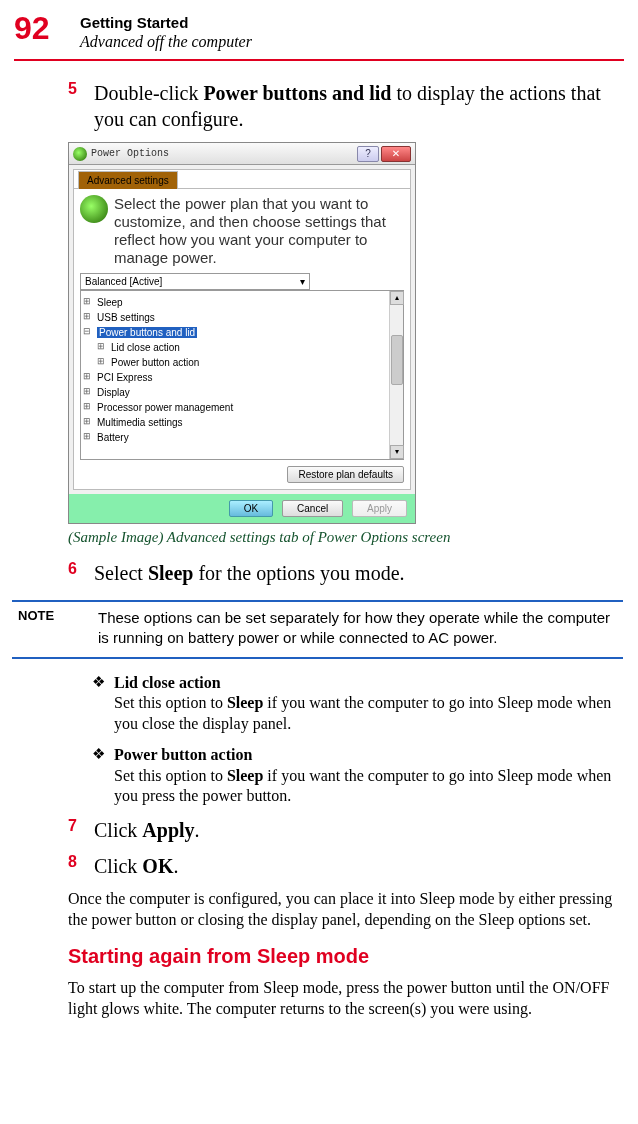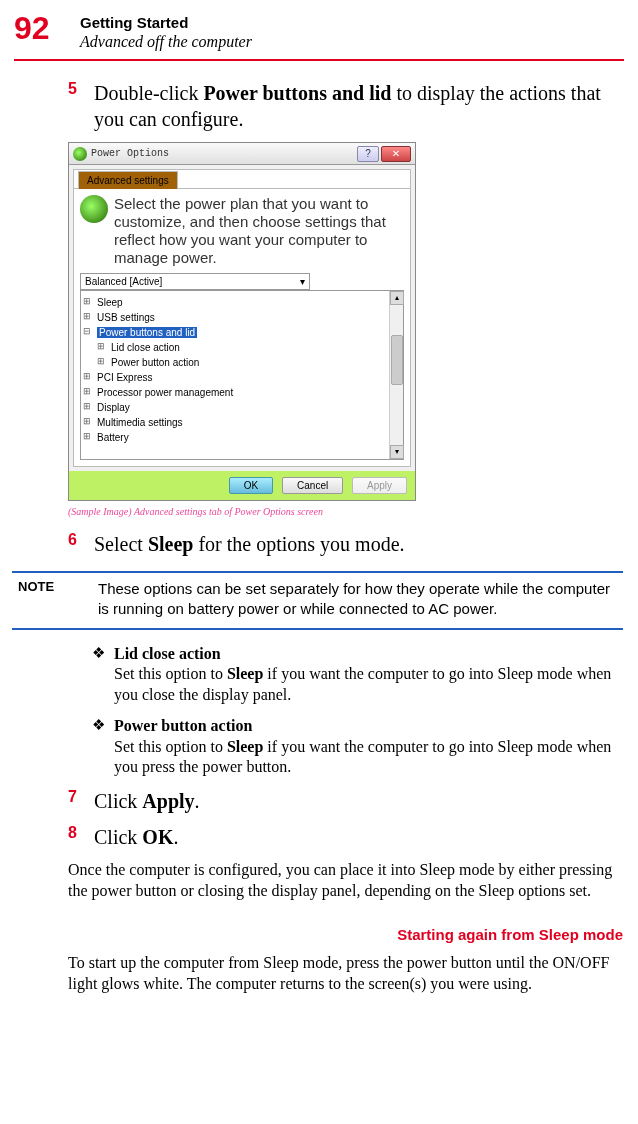--- a/index.html
+++ b/index.html
@@ -34,39 +34,39 @@
   .tree-item::before { content: "⊞"; position: absolute; left: 0; top: 0; font-size: 9px; color: #666; }
   .tree-item.minus::before { content: "⊟"; }
   .tree-sel { background: #2060c0; color: #fff; padding: 0 2px; }
   .tree-sub { padding-left: 28px; line-height: 1.5; position: relative; }
   .tree-sub::before { content: "⊞"; position: absolute; left: 14px; top: 0; font-size: 9px; color: #666; }
   .scrollbar { position: absolute; right: 0; top: 0; bottom: 0; width: 14px; background: #f0f0f0; border-left: 1px solid #ccc; }
   .sb-btn { width: 14px; height: 14px; background: #ddd; border: 1px solid #aaa; text-align: center; font-size: 8px; line-height: 12px; }
   .sb-thumb { width: 12px; height: 50px; margin: 30px auto 0; background: #ccc; border: 1px solid #aaa; border-radius: 2px; }
   .dlg-restore { text-align: right; margin-top: 6px; }
   .dlg-restore button { font-size: 10px; padding: 2px 10px; background: linear-gradient(#fafafa,#ddd); border: 1px solid #999; border-radius: 2px; }
-  .dlg-footer { padding: 6px 8px; text-align: right; background: #bef264; }
+  .dlg-footer { padding: 6px 8px; text-align: right; background: #86efac; }
   .dlg-footer button { font-size: 10px; padding: 2px 14px; margin-left: 6px; border-radius: 2px; }
   .btn-ok { background: linear-gradient(#aef,#6bd); border: 1px solid #49a; }
   .btn-cancel { background: linear-gradient(#fafafa,#ddd); border: 1px solid #999; }
   .btn-apply { background: linear-gradient(#fafafa,#eee); border: 1px solid #bbb; color: #999; }
-  .caption { font-style: italic; color: #ec4899; font-size: 10px; margin: 5px 0 14px 0; }
+  .caption { font-style: italic; color: #14532d; font-size: 15px; margin: 5px 0 14px 0; }
   .note-block { margin: 14px 0 14px -56px; }
   .note-rule { height: 2px; background: #2060c0; margin-bottom: 6px; }
   .note-row { display: flex; }
   .note-label { font-family: Arial, sans-serif; font-weight: bold; color: #000000; font-size: 13px; width: 86px; flex-shrink: 0; padding-left: 6px; }
   .note-text { font-family: Arial, sans-serif; font-size: 15px; line-height: 1.35; }
   .note-rule2 { height: 2px; background: #2060c0; margin-top: 8px; }
   .bullet-list { margin: 10px 0 10px 24px; }
   .bullet-item { display: flex; margin-bottom: 10px; }
   .bullet-mark { color: #000; font-size: 15px; width: 22px; flex-shrink: 0; }
   .bullet-body { font-size: 16px; line-height: 1.3; }
   .bullet-head { font-weight: bold; }
   .para { font-size: 16px; line-height: 1.3; margin: 10px 0; }
-  .h3 { font-family: Arial, sans-serif; font-weight: bold; color: #e00020; font-size: 15px; margin: 24px 0 10px 0; text-align: right; }
+  .h3 { font-family: Arial, sans-serif; font-weight: bold; color: #e00020; font-size: 20px; margin: 14px 0 10px 0; }
   b { font-weight: bold; }
 </style>
 </head>
 <body>
 
 <div class="page-num">92</div>
 <div class="header-block">
   <div class="chapter-title">Getting Started</div>
   <div class="section-sub">Advanced off the computer</div>
 </div>
@@ -103,30 +103,33 @@
             <span>▾</span>
           </div>
           <div class="dlg-tree">
             <div class="dlg-tree-inner">
               <div class="tree-item">Sleep</div>
               <div class="tree-item">USB settings</div>
               <div class="tree-item minus"><span class="tree-sel">Power buttons and lid</span></div>
               <div class="tree-sub">Lid close action</div>
               <div class="tree-sub">Power button action</div>
               <div class="tree-item">PCI Express</div>
+              <div class="tree-item">Display</div>
               <div class="tree-item">Processor power management</div>
-              <div class="tree-item">Display</div>
               <div class="tree-item">Multimedia settings</div>
               <div class="tree-item">Battery</div>
             </div>
             <div class="scrollbar">
               <div class="sb-btn">▴</div>
               <div class="sb-thumb"></div>
               <div class="sb-btn" style="position:absolute;bottom:0;">▾</div>
             </div>
+          </div>
+          <div class="dlg-restore">
+            <button>Restore plan defaults</button>
           </div>
         </div>
       </div>
       <div class="dlg-footer">
         <button class="btn-ok">OK</button>
         <button class="btn-cancel">Cancel</button>
         <button class="btn-apply">Apply</button>
       </div>
     </div>
   </div>

